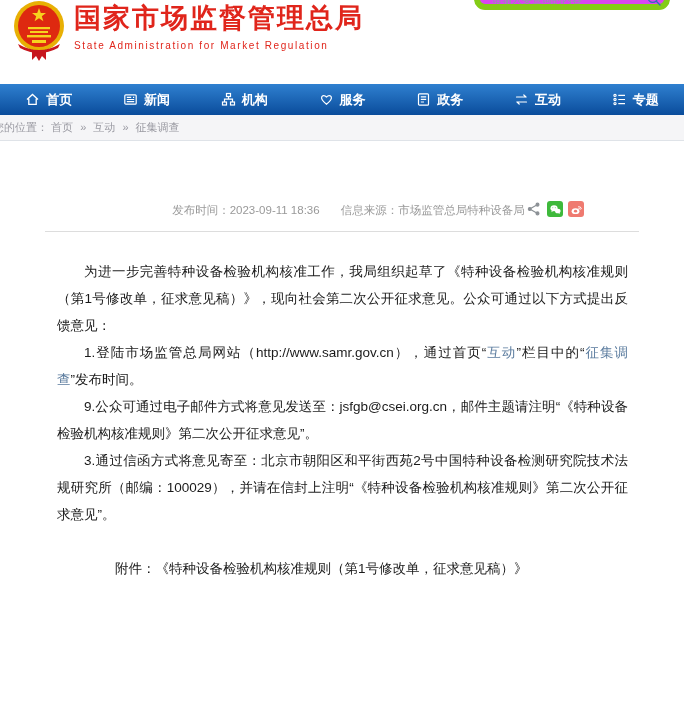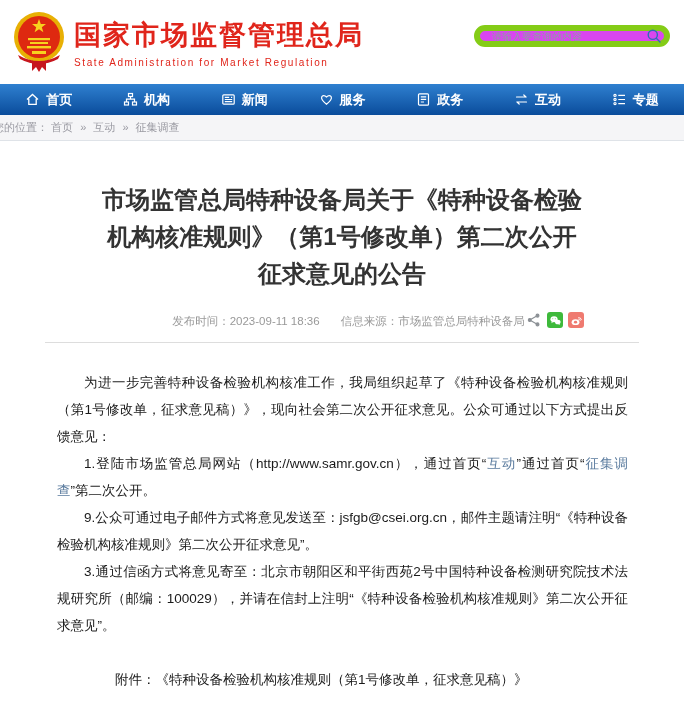--- a/index.html
+++ b/index.html
@@ -1,21 +1,21 @@
 <!DOCTYPE html>
 <html><head>
 <meta charset="utf-8">
 <style>
   * { margin:0; padding:0; box-sizing:border-box; }
   html,body { background:#fff; }
   body { font-family:"Liberation Sans","DejaVu Sans",sans-serif; width:684px; }
   .page { width:684px; height:707px; overflow:hidden; background:#fff; }
 
   
-  .site-header { height:84px; display:flex; align-items:center; padding:0 14px 0 12px; background:#fff; }
+  .site-header { height:84px; display:flex; padding:0 14px 0 12px; background:#fff; }
   .emblem { width:54px; height:62px; flex:0 0 auto; }
   .site-title { margin-left:8px; }
   .site-title .cn { color:#e0251b; font-size:27px; font-weight:bold; letter-spacing:2px; white-space:nowrap; }
   .site-title .en { color:#e0251b; font-size:10px; letter-spacing:1.6px; margin-top:4px; white-space:nowrap; }
   .search-box { margin-left:auto; margin-top:-12px; position:relative; width:196px; height:22px; }
   .search-box input { width:100%; height:100%; border:6px solid #84cc16; border-radius:11px; padding:0 26px 0 12px; font-size:10px; color:#333; outline:none; background:#d946ef; }
   .search-box input::placeholder { color:#8f9aa6; }
   .search-btn { position:absolute; right:8px; top:3px; width:16px; height:16px; cursor:pointer; }
 
   
@@ -83,36 +83,36 @@
   <nav class="main-nav">
     <a class="nav-item">
       <svg width="15" height="15" viewBox="0 0 15 15">
           <path d="M2 7.5 L7.5 2.5 L13 7.5 M3.8 6.8 V12.3 H11.2 V6.8" fill="none" stroke="#fff" stroke-width="1.3"></path>
         </svg>
       <span>首页</span>
     </a>
     <a class="nav-item">
       <svg width="15" height="15" viewBox="0 0 15 15">
           <g fill="none" stroke="#fff" stroke-width="1.2">
+            <rect x="1.8" y="2.8" width="11.4" height="9.4" rx="1"></rect>
+            <path d="M3.8 5.4 H8.2 M3.8 7.5 H11.2 M3.8 9.6 H11.2 M10 5.4 H11.2"></path>
+          </g>
+        </svg>
+      <span>新闻</span>
+    </a>
+    <a class="nav-item">
+      <svg width="15" height="15" viewBox="0 0 15 15">
+          <g fill="none" stroke="#fff" stroke-width="1.2">
             <rect x="5.5" y="1.5" width="4" height="3"></rect>
             <rect x="1.5" y="10" width="4" height="3"></rect>
             <rect x="9.5" y="10" width="4" height="3"></rect>
             <path d="M7.5 4.5 V7.2 M3.5 10 V7.2 H11.5 V10"></path>
           </g>
         </svg>
       <span>机构</span>
-    </a>
-    <a class="nav-item">
-      <svg width="15" height="15" viewBox="0 0 15 15">
-          <g fill="none" stroke="#fff" stroke-width="1.2">
-            <rect x="1.8" y="2.8" width="11.4" height="9.4" rx="1"></rect>
-            <path d="M3.8 5.4 H8.2 M3.8 7.5 H11.2 M3.8 9.6 H11.2 M10 5.4 H11.2"></path>
-          </g>
-        </svg>
-      <span>新闻</span>
     </a>
     <a class="nav-item">
       <svg width="15" height="15" viewBox="0 0 15 15">
           <path d="M7.5 12.2 C3.2 8.9 2.1 6.8 2.7 5 C3.3 3.4 5.6 3 7.5 5 C9.4 3 11.7 3.4 12.3 5 C12.9 6.8 11.8 8.9 7.5 12.2 Z" fill="none" stroke="#fff" stroke-width="1.2"></path>
         </svg>
       <span>服务</span>
     </a>
     <a class="nav-item">
       <svg width="15" height="15" viewBox="0 0 15 15">
           <g fill="none" stroke="#fff" stroke-width="1.2">
@@ -148,25 +148,20 @@
       <span>您的位置：</span>
       <a>首页</a>
       <span class="sep">»</span>
       <a>互动</a>
       <span class="sep">»</span>
       <a>征集调查</a>
     </span>
   </div>
 
   <main class="article">
-    <h1>
-      <span>市场监管总局特种设备局关于《特种设备检验</span>
-      <span>机构核准规则》（第1号修改单）第二次公开</span>
-      <span>征求意见的公告</span>
-    </h1>
 
     <div class="meta">
       <span>发布时间：</span><span>2023-09-11 18:36</span>
       <span class="src"><span>信息来源：</span><span>市场监管总局特种设备局</span></span>
       <span class="share">
         <span class="sq plain">
           <svg width="14" height="14" viewBox="0 0 16 16">
               <g stroke="#8a8f94" stroke-width="1.2" fill="#8a8f94">
                 <circle cx="3.2" cy="8" r="1.7"></circle>
                 <circle cx="12" cy="3" r="1.7"></circle>
@@ -195,21 +190,21 @@
               <path d="M10.8 6.5 Q12.4 6.3 12.7 8" fill="none" stroke="#fff" stroke-width="1" stroke-linecap="round"></path>
             </svg>
         </span>
       </span>
     </div>
 
     <hr class="rule">
 
     <div class="article-body">
       <p>为进一步完善特种设备检验机构核准工作，我局组织起草了《特种设备检验机构核准规则（第1号修改单，征求意见稿）》，现向社会第二次公开征求意见。公众可通过以下方式提出反馈意见：</p>
-      <p><span>1.登陆市场监管总局网站（http://www.samr.gov.cn），通过首页“</span><span class="quoted-term">互动</span><span>”通过首页“</span><span class="quoted-term">征集调查</span><span>”第二次公开。</span></p>
+      <p><span>1.登陆市场监管总局网站（http://www.samr.gov.cn），通过首页“</span><span class="quoted-term">互动</span><span>”栏目中的“</span><span class="quoted-term">征集调查</span><span>”发布时间。</span></p>
       <p>9.公众可通过电子邮件方式将意见发送至：jsfgb@csei.org.cn，邮件主题请注明“《特种设备检验机构核准规则》第二次公开征求意见”。</p>
       <p>3.通过信函方式将意见寄至：北京市朝阳区和平街西苑2号中国特种设备检测研究院技术法规研究所（邮编：100029），并请在信封上注明“《特种设备检验机构核准规则》第二次公开征求意见”。</p>
       <p class="attachment">附件：《特种设备检验机构核准规则（第1号修改单，征求意见稿）》</p>
     </div>
 
   </main>
 
 </div>
 
 </body></html>

